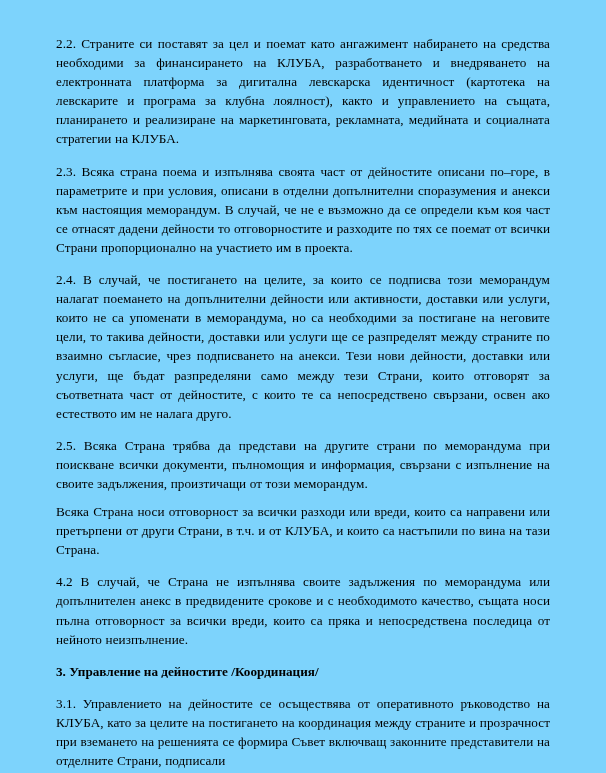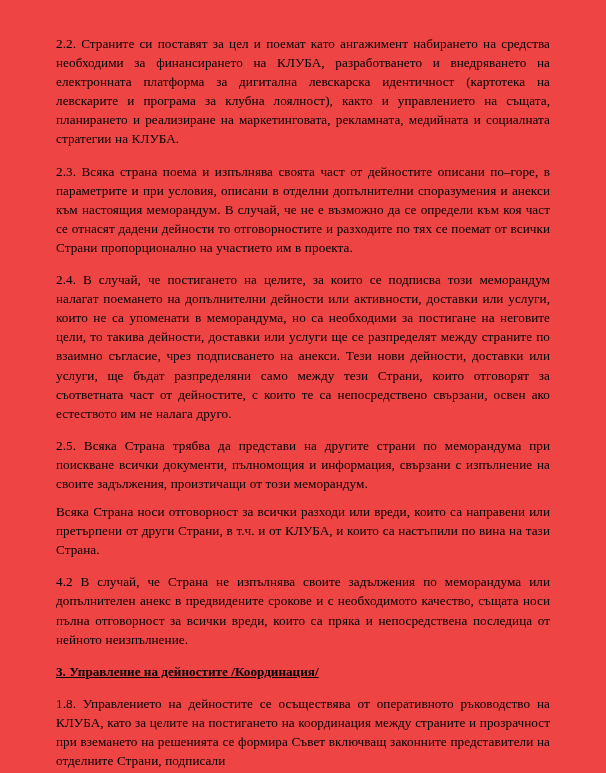--- a/index.html
+++ b/index.html
@@ -12,48 +12,47 @@
     height: 773px;
     font-family: "Liberation Serif", "DejaVu Serif", serif;
     color: #000000;
     overflow: hidden;
   }
   .page {
     width: 606px;
     height: 773px;
     box-sizing: border-box;
     padding: 34px 56px 0 56px;
-    background: #ef4444;
+    background: #7dd3fc;
   }
   .para {
     font-size: 13.2px;
     line-height: 19.1px;
     text-align: justify;
     text-justify: inter-word;
     margin: 0 0 13px 0;
     letter-spacing: 0.05px;
     word-spacing: 0.2px;
   }
   .para.tight {
     margin-bottom: 9px;
   }
   .heading {
     font-size: 13.2px;
     line-height: 19.1px;
     font-weight: bold;
     margin: 0 0 13px 0;
     text-align: left;
-    text-decoration: underline;
   }
 </style>
 </head>
 <body>
 
 <div class="page">
   <p class="para">2.2. Страните си поставят за цел  и поемат като ангажимент набирането на средства необходими за финансирането на КЛУБА, разработването и внедряването на електронната платформа за дигитална левскарска идентичност (картотека на левскарите и програма за клубна лоялност), както и управлението на същата, планирането и реализиране на маркетинговата, рекламната, медийната и социалната стратегии на КЛУБА.</p>
   <p class="para">2.3. Всяка страна поема и изпълнява своята част от дейностите описани по–горе, в параметрите и при условия, описани в отделни допълнителни споразумения и анекси към настоящия меморандум. В случай, че не е възможно да се определи към коя част се отнасят дадени дейности то отговорностите и разходите по тях се поемат от всички Страни пропорционално на участието им в проекта.</p>
   <p class="para">2.4. В случай, че постигането на целите, за които се подписва този меморандум налагат поемането на допълнителни дейности или активности, доставки или услуги, които не са упоменати в меморандума, но са необходими за постигане на неговите цели, то такива дейности, доставки или услуги ще се разпределят между страните по взаимно съгласие, чрез подписването на анекси. Тези нови дейности, доставки или услуги,  ще бъдат разпределяни само между тези Страни, които отговорят за съответната част от дейностите, с които те са непосредствено свързани, освен ако естеството им не налага друго.</p>
   <p class="para tight">2.5. Всяка Страна трябва да представи на другите страни по меморандума при поискване всички документи, пълномощия и информация, свързани с изпълнение на своите задължения, произтичащи от този меморандум.</p>
   <p class="para">Всяка Страна носи отговорност за всички разходи или вреди, които са направени или претърпени от други Страни, в т.ч. и от КЛУБА, и които са настъпили по вина на тази Страна.</p>
   <p class="para">4.2 В случай, че Страна не изпълнява своите задължения по меморандума или допълнителен анекс в предвидените срокове и с необходимото качество, същата носи пълна отговорност за всички вреди, които са пряка и непосредствена последица от нейното неизпълнение.</p>
   <h3 class="heading">3. Управление на дейностите /Координация/</h3>
-  <p class="para">1.8. Управлението на дейностите се осъществява от оперативното ръководство на КЛУБА, като за целите на постигането на координация между страните и прозрачност при вземането на решенията се формира Съвет включващ законните представители на отделните Страни, подписали</p>
+  <p class="para">3.1. Управлението на дейностите се осъществява от оперативното ръководство на КЛУБА, като за целите на постигането на координация между страните и прозрачност при вземането на решенията се формира Съвет включващ законните представители на отделните Страни, подписали</p>
 </div>
 
 </body></html>

